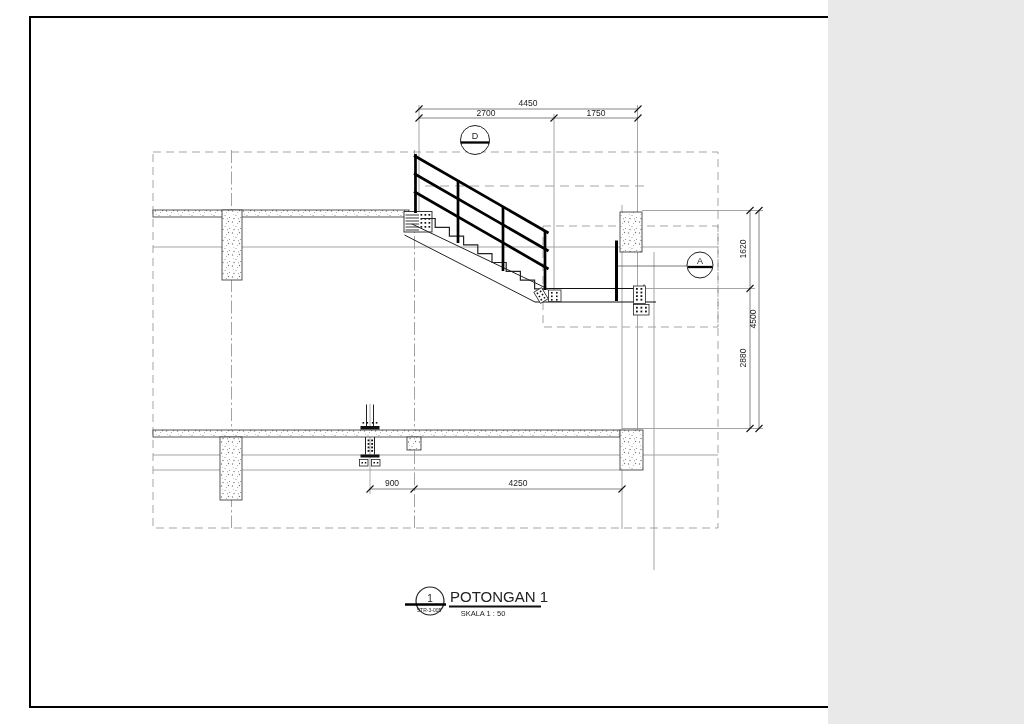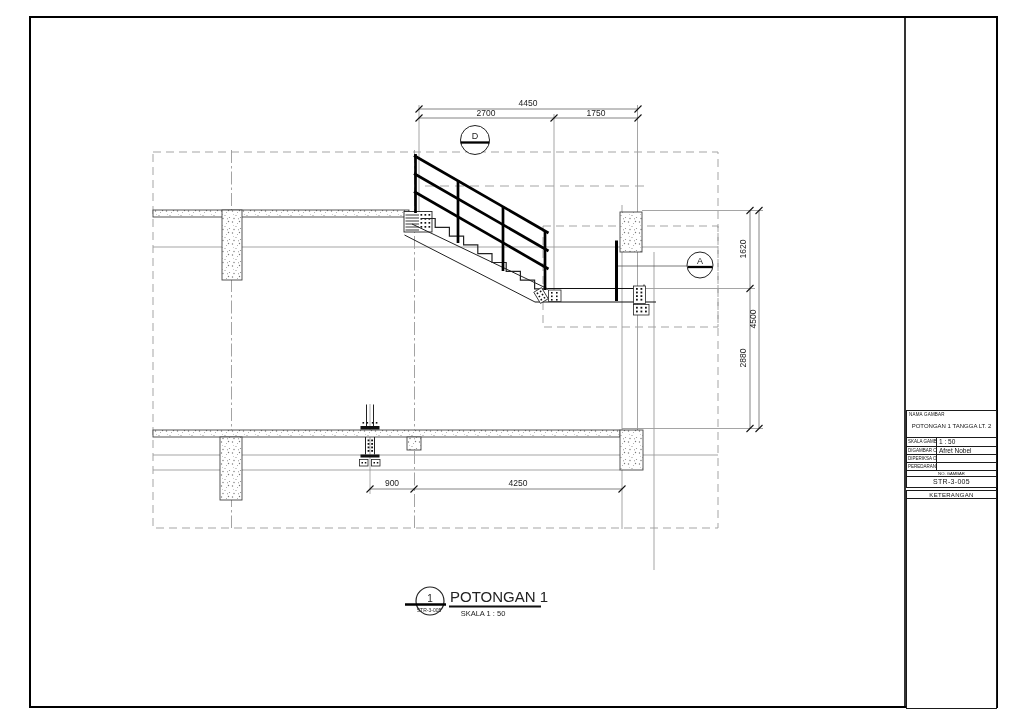--- a/index.html
+++ b/index.html
@@ -1,17 +1,17 @@
 <!DOCTYPE html>
 <html><head>
 <meta charset="utf-8">
 <style>
   html,body{margin:0;padding:0;background:#e9e9e9;}
   .page{
-    position:relative;width:1024px;height:724px;background:#ffffff;
+    position:relative;width:828px;height:724px;background:#ffffff;
     font-family:"Liberation Sans", sans-serif;color:#111;overflow:hidden;
   }
   svg{position:absolute;left:0;top:0;}
   svg text{font-family:"Liberation Sans", sans-serif;fill:#222;}
 
   
   .titleblock{position:absolute;left:906px;top:410px;width:91px;color:#111;}
   .tb-box{border:1px solid #1a1a1a;box-sizing:border-box;background:#fff;}
   .tb-name{height:28px;position:relative;}
   .tb-name-label{position:absolute;top:1px;left:2px;font-size:4.5px;letter-spacing:.2px;white-space:nowrap;}

